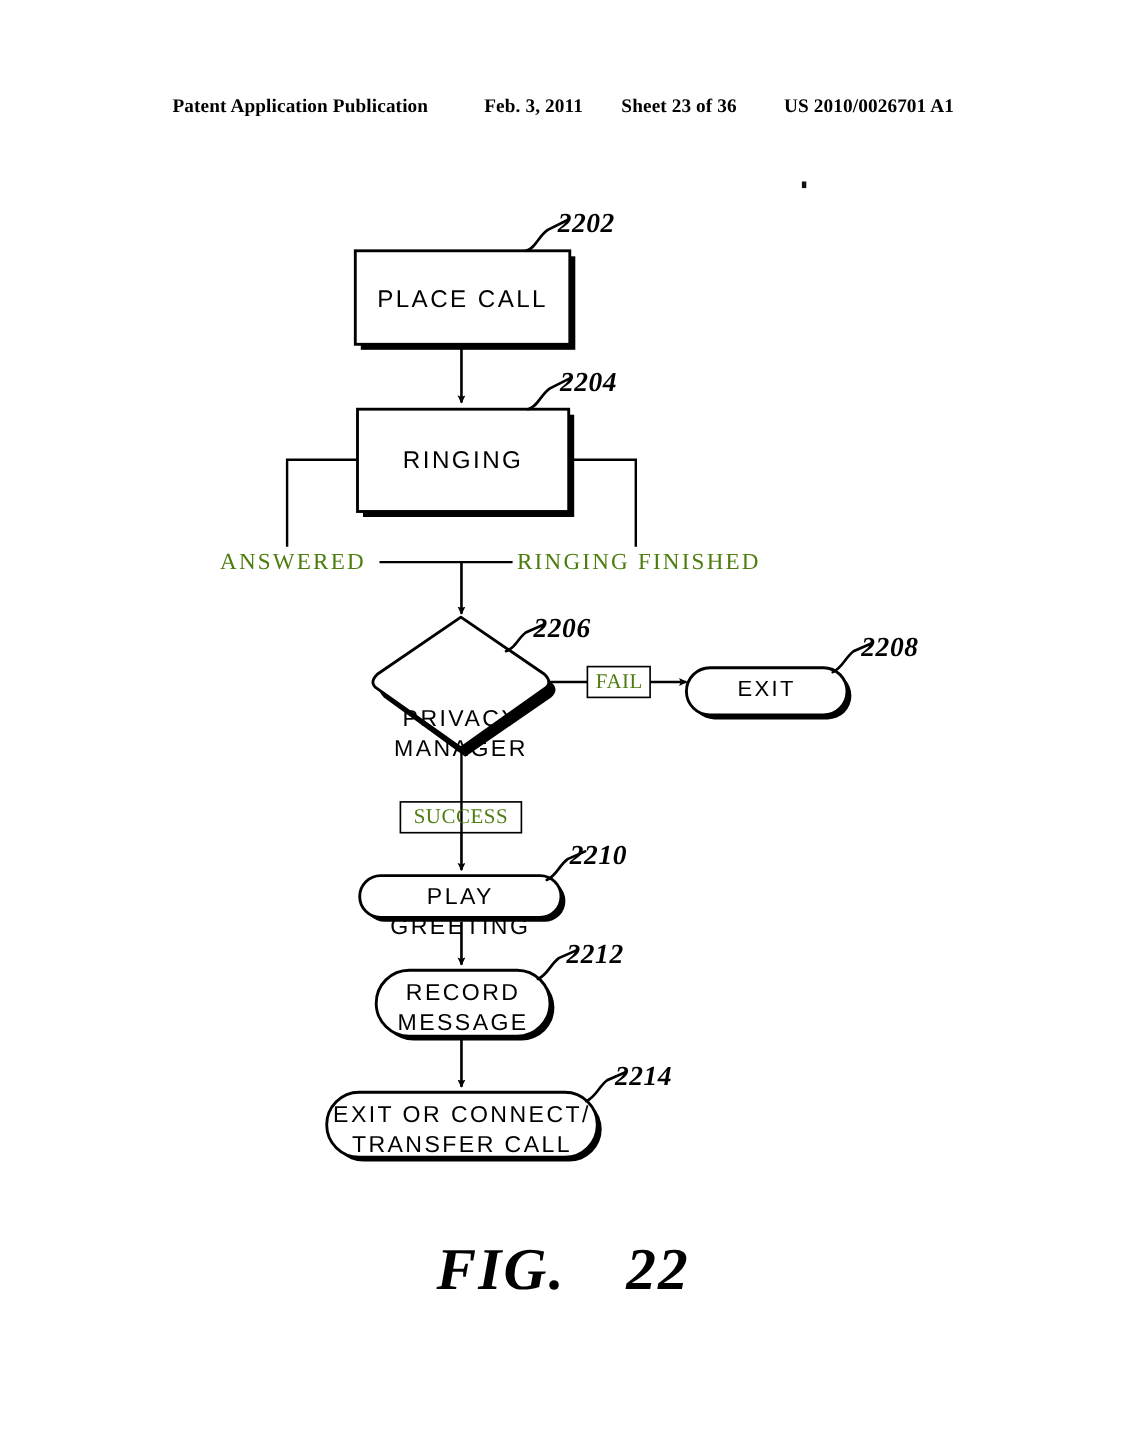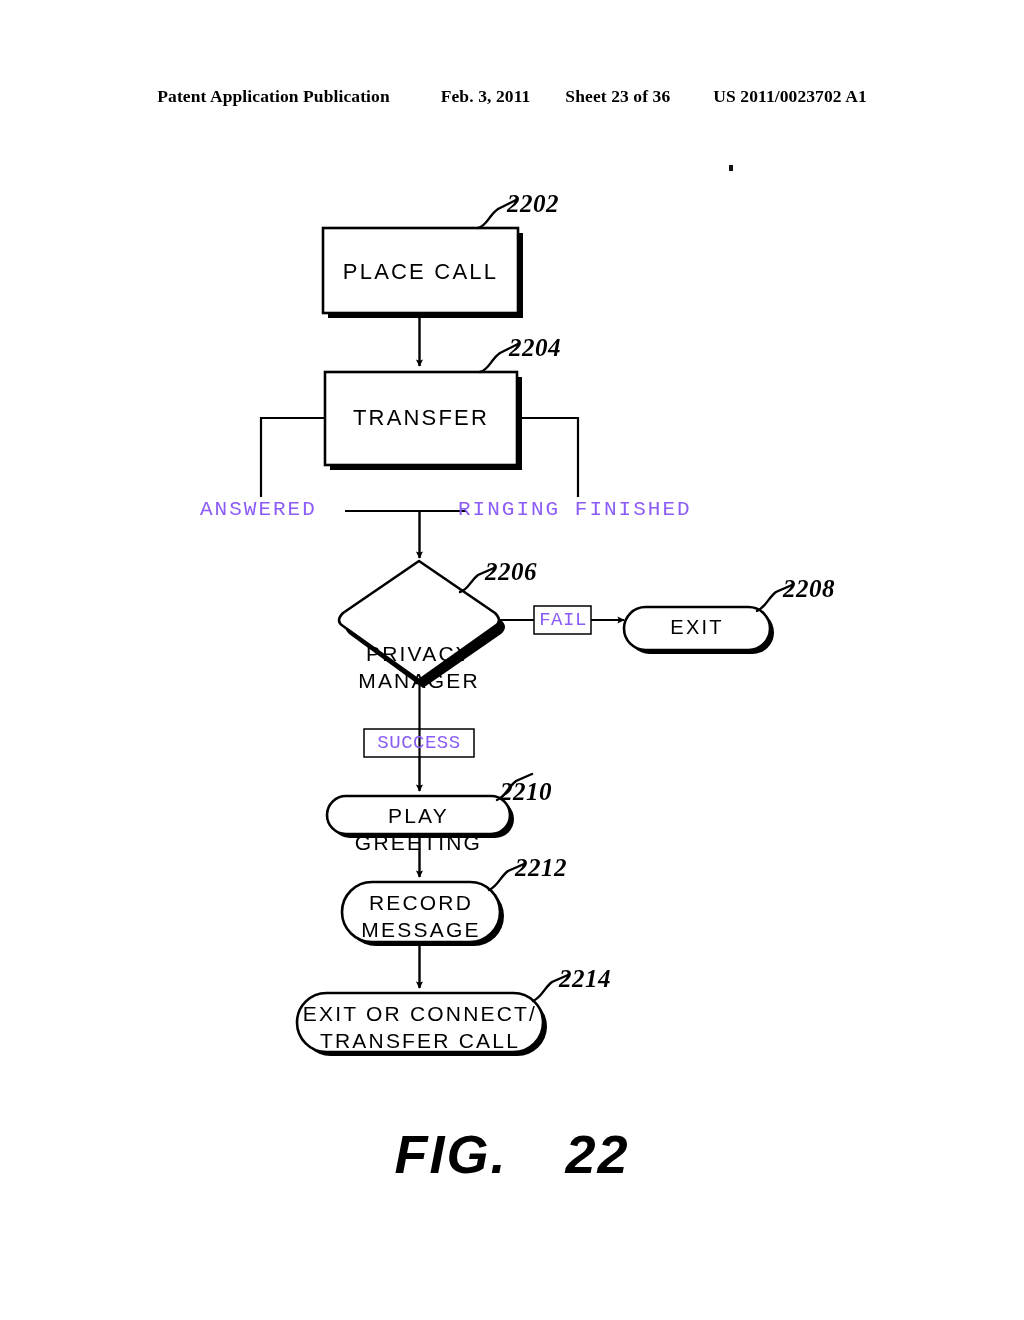--- a/index.html
+++ b/index.html
@@ -50,62 +50,62 @@
     font-family: "Liberation Sans", sans-serif;
     letter-spacing: 2.2px;
     line-height: 1.28;
     color: #000;
     white-space: pre-line;
     pointer-events: none;
   }
   .edge-label {
     position: absolute;
     text-align: center;
-    font-family: Liberation Mono, monospace;
+    font-family: Liberation Serif, serif;
     letter-spacing: 2.0px;
-    color: #8b5cf6;
+    color: #4d7c0f;
     white-space: nowrap;
   }
   .ref-num {
     position: absolute;
     font-family: "Liberation Serif", serif;
     font-style: italic;
     font-weight: bold;
     font-size: 25px;
     letter-spacing: 0.5px;
     color: #000;
     white-space: nowrap;
   }
 
   
   #fig-caption {
     position: absolute;
     top: 1123px;
     left: 0;
     width: 1024px;
     text-align: center;
-    font-family: Liberation Sans, sans-serif;
+    font-family: Liberation Serif, serif;
     font-style: italic;
     font-weight: bold;
     font-size: 54px;
     letter-spacing: 2px;
   }
   #fig-caption .capgap { display: inline-block; width: 24px; }
 </style>
 </head>
 <body>
 
 <div id="pub-header">
   <span class="seg">Patent Application Publication</span>
   <span class="gap-lg"></span>
   <span class="seg">Feb. 3, 2011</span>
   <span class="gap-md"></span>
   <span class="seg">Sheet 23 of 36</span>
   <span class="gap-sm"></span>
-  <span class="seg">US 2011/0023702 A1</span>
+  <span class="seg">US 2010/0026701 A1</span>
 </div>
 
 <svg id="figure-canvas" viewBox="0 0 1024 1320" xmlns="http://www.w3.org/2000/svg">
 
   <defs>
     <marker id="arrowhead" markerWidth="9" markerHeight="9" refX="6.6" refY="3.6" orient="auto" markerUnits="userSpaceOnUse">
       <path d="M0,0 L7.4,3.6 L0,7.2 L1.4,3.6 Z" fill="#000"></path>
     </marker>
   </defs>
 
@@ -178,48 +178,48 @@
   <g>
     <rect x="301" y="997" width="246" height="59" rx="29.5" ry="29.5" fill="#000"></rect>
     <rect x="297" y="993" width="246" height="59" rx="29.5" ry="29.5" fill="#fff" stroke="#000" stroke-width="2.6"></rect>
   </g>
 
   <path d="M 533,1001 C 542,997 544,988 552,982 L 568,975" fill="none" stroke="#000" stroke-width="2.4" stroke-linecap="round"></path>
 </svg>
 
 <div class="node-label" style="left:323px; top:258px; width:195px; font-size:22px;">PLACE CALL</div>
 
-<div class="node-label" style="left:325px; top:404px; width:192px; font-size:22px;">TRANSFER</div>
+<div class="node-label" style="left:325px; top:404px; width:192px; font-size:22px;">RINGING</div>
 
 <div class="node-label" style="left:335px; top:601px; width:168px; font-size:21px;margin-top:40px;">PRIVACY
 MANAGER</div>
 
 <div class="node-label" style="left:624px; top:615px; width:146px; font-size:20px;">EXIT</div>
 
 <div class="node-label" style="left:327px; top:803px; width:183px; font-size:21px;">PLAY GREETING</div>
 
 <div class="node-label" style="left:342px; top:890px; width:158px; font-size:21px;">RECORD
 MESSAGE</div>
 
 <div class="node-label" style="left:297px; top:1001px; width:246px; font-size:21px;">EXIT OR CONNECT/
 TRANSFER CALL</div>
 
 <div class="edge-label" style="left:200px; top:498px; width:145px; font-size:21px; text-align:left;">ANSWERED</div>
 
-<div class="edge-label" style="left:458px; top:498px; width:230px; font-size:21px; text-align:left;">RINGING FINISHED</div>
+<div class="edge-label" style="left:470px; top:498px; width:230px; font-size:21px; text-align:left;">RINGING FINISHED</div>
 
 <div class="edge-label" style="left:534px; top:609px; width:58px; font-size:19px; letter-spacing:0.5px;">FAIL</div>
 
 <div class="edge-label" style="left:364px; top:732px; width:110px; font-size:19px; letter-spacing:0.5px;">SUCCESS</div>
 
 <div class="ref-num" style="left:507px; top:190px;">2202</div>
 <div class="ref-num" style="left:509px; top:334px;">2204</div>
 <div class="ref-num" style="left:485px; top:558px;">2206</div>
 <div class="ref-num" style="left:783px; top:575px;">2208</div>
-<div class="ref-num" style="left:500px; top:764px;margin-top:14px;">2210</div>
+<div class="ref-num" style="left:518px; top:764px;">2210</div>
 <div class="ref-num" style="left:515px; top:854px;">2212</div>
 <div class="ref-num" style="left:559px; top:965px;">2214</div>
 
 <div id="fig-caption">
   <span>FIG.</span>
   <span class="capgap"></span>
   <span>22</span>
 </div>
 
 </body></html>

